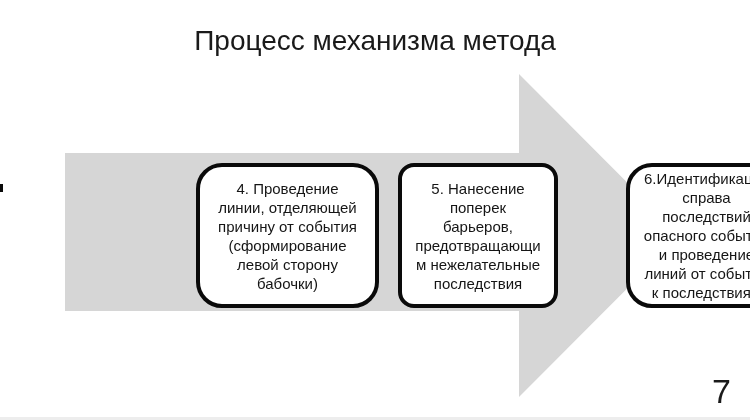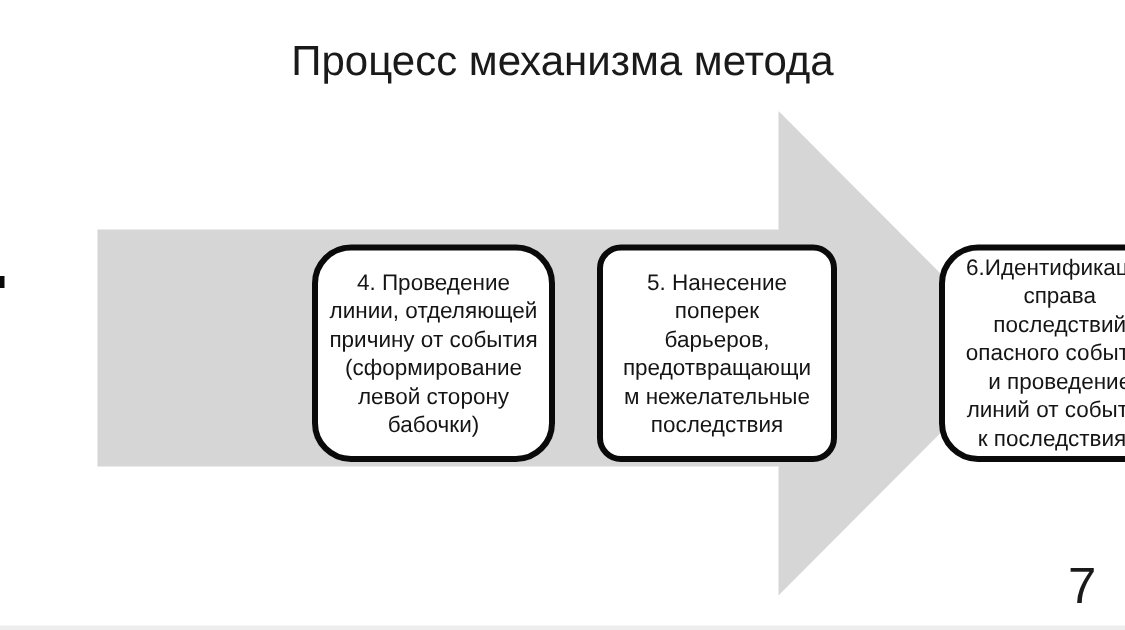--- a/index.html
+++ b/index.html
@@ -34,21 +34,21 @@
     height: 145px;
     background: #ffffff;
     border: 4px solid #0a0a0a;
     border-radius: 26px;
     box-sizing: border-box;
     display: flex;
     align-items: center;
     justify-content: center;
   }
   .step-box.b1 { left: 10px;  width: 172px; }
-  .step-box.b2 { left: 208px; width: 162px; }
+  .step-box.b2 { left: 196px; width: 183px; }
   .step-box.b3 { left: 398px; width: 160px; border-radius: 16px; }
   .step-box.b4 { left: 582px; width: 161px; margin-left: 44px; }
   .step-text {
     white-space: pre-line;
     text-align: center;
     font-size: 15px;
     line-height: 19px;
     font-weight: 400;
     color: #151515;
     padding: 0 2px;

